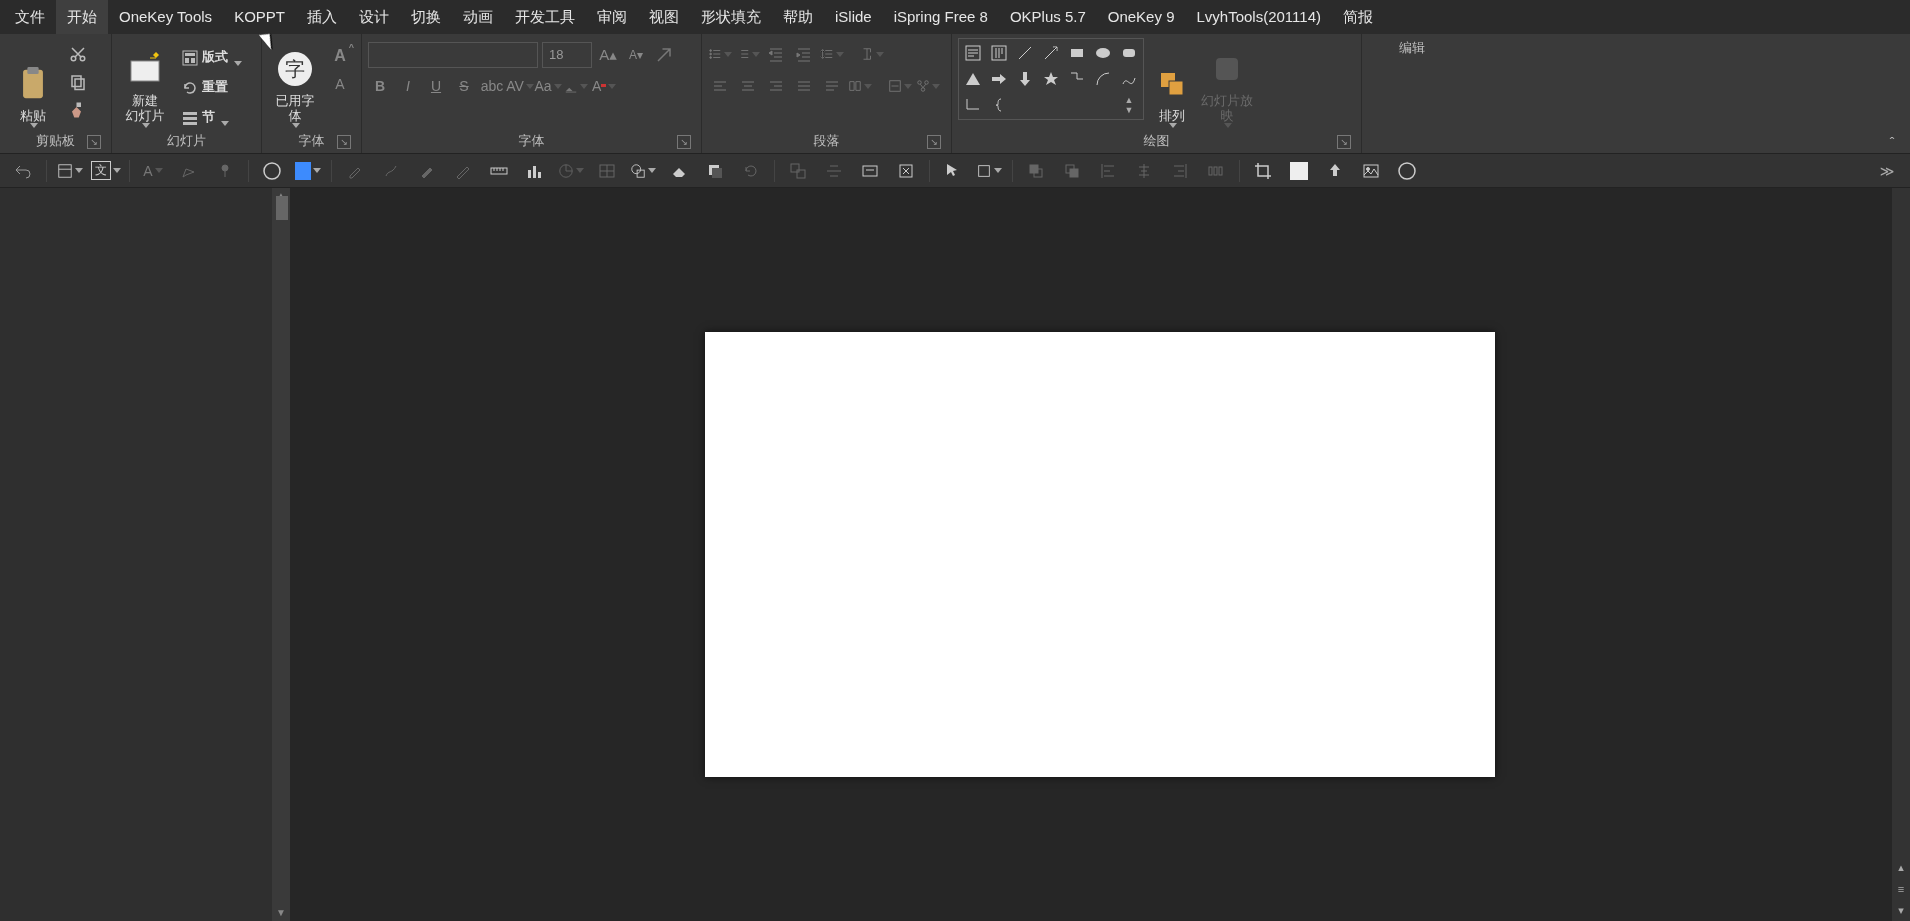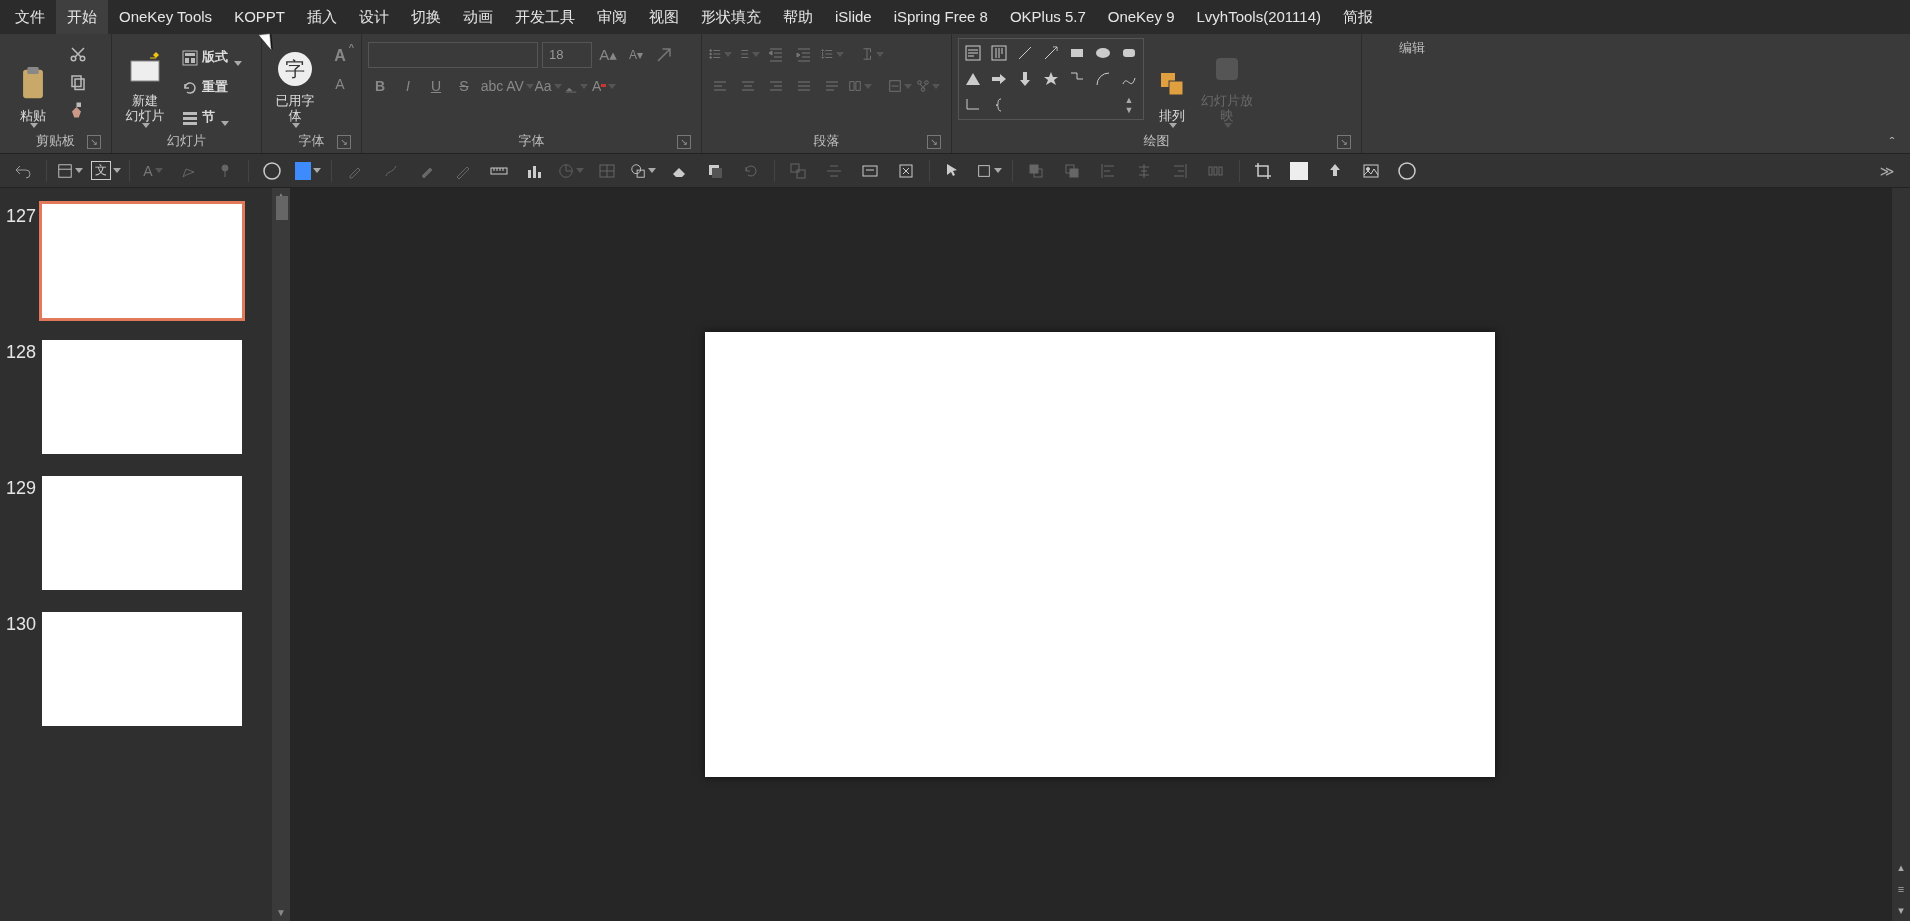--- a/index.html
+++ b/index.html
@@ -654,38 +654,20 @@
       <svg width="20" height="20" viewBox="0 0 20 20" stroke="#ccc" fill="none" stroke-width="1.5">
         <circle cx="10" cy="10" r="8"></circle>
       </svg>
     </div>
   <div style="flex:1"></div>
   <div class="t2btn" style="color:#aaa">≫</div>
 </div>
 
 <div class="workspace">
   <div class="thumb-pane">
-    <div class="thumb-list">
-      <div class="thumb-item">
-        <div class="thumb-num">127</div>
-        <div class="thumb-img selected"></div>
-      </div>
-      <div class="thumb-item">
-        <div class="thumb-num">128</div>
-        <div class="thumb-img"></div>
-      </div>
-      <div class="thumb-item">
-        <div class="thumb-num">129</div>
-        <div class="thumb-img"></div>
-      </div>
-      <div class="thumb-item">
-        <div class="thumb-num">130</div>
-        <div class="thumb-img"></div>
-      </div>
-    </div>
     <div class="thumb-scroll">
       <div class="thumb-arrow" style="top:2px">▲</div>
       <div class="thumb-handle"></div>
       <div class="thumb-arrow" style="bottom:2px">▼</div>
     </div>
   </div>
 
   <div class="slide-area">
     <div class="slide-canvas"></div>
     <div class="v-scroll"></div>

